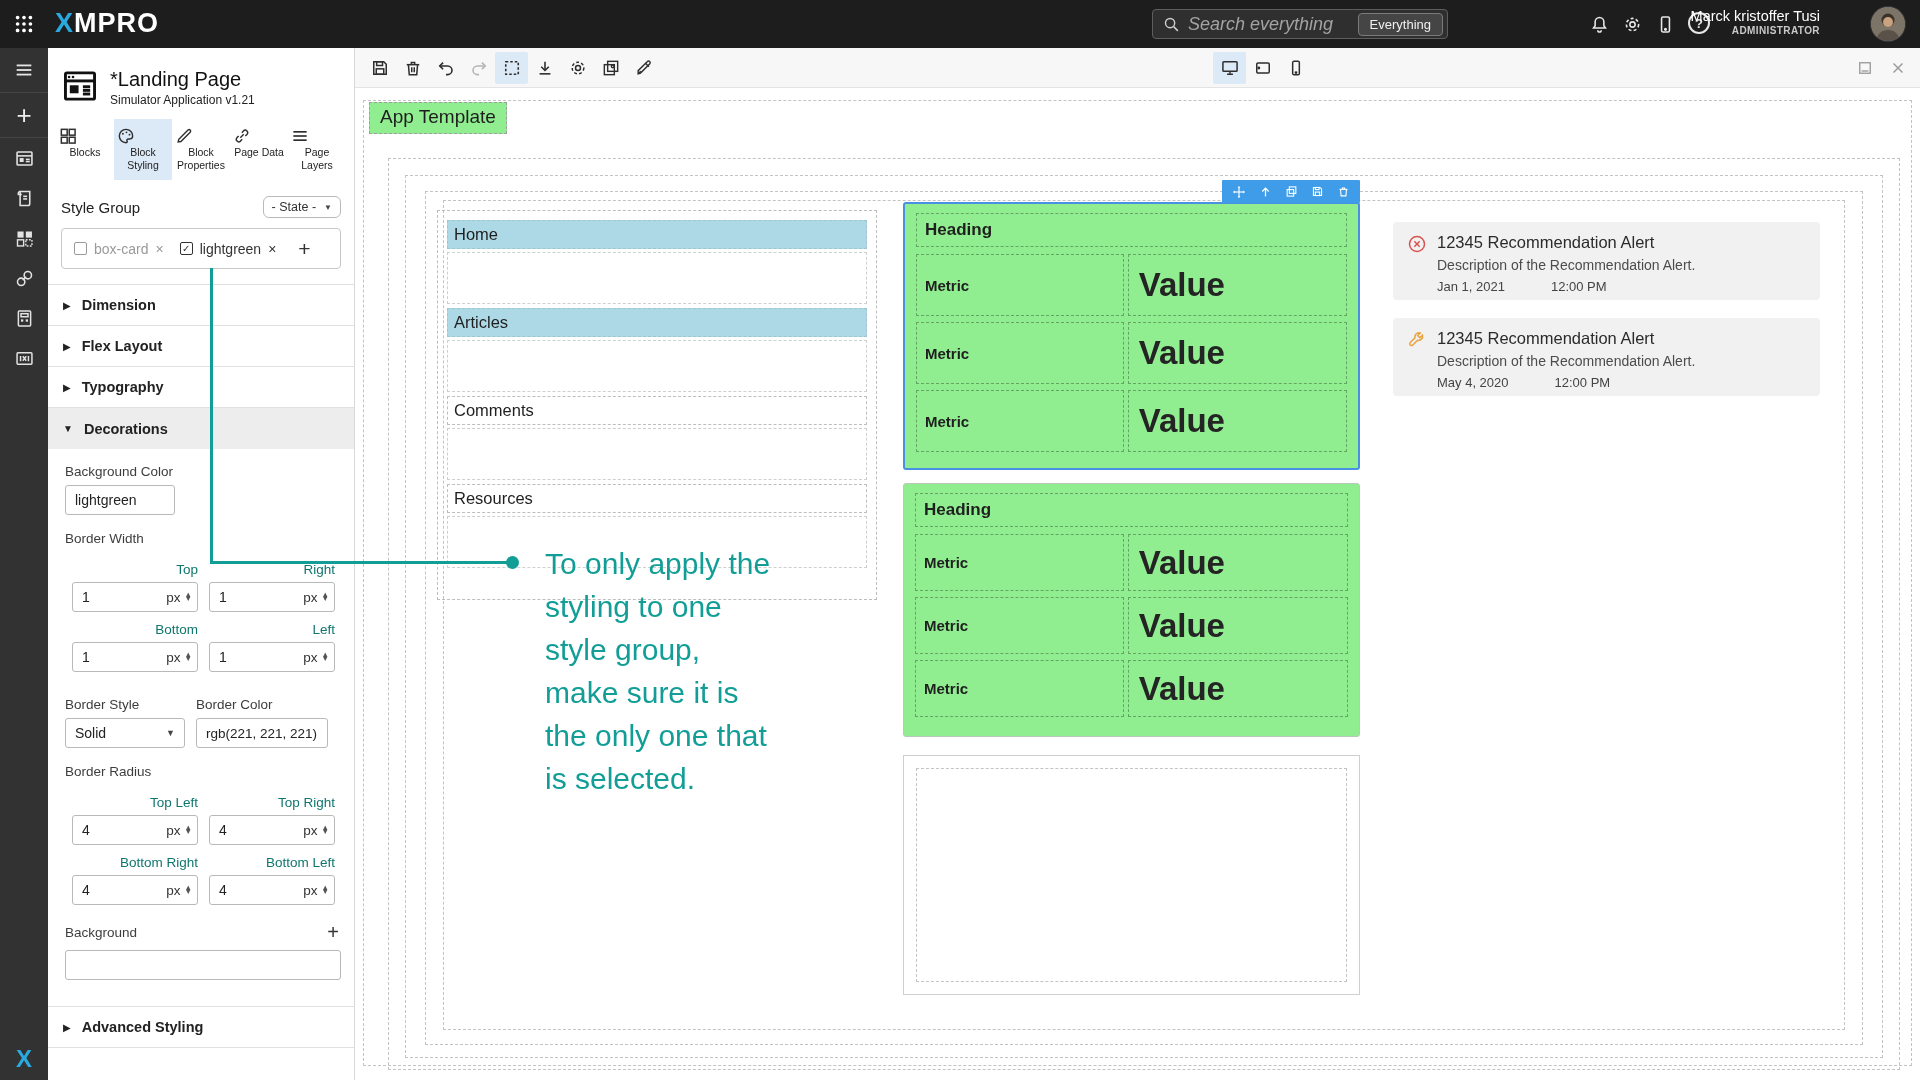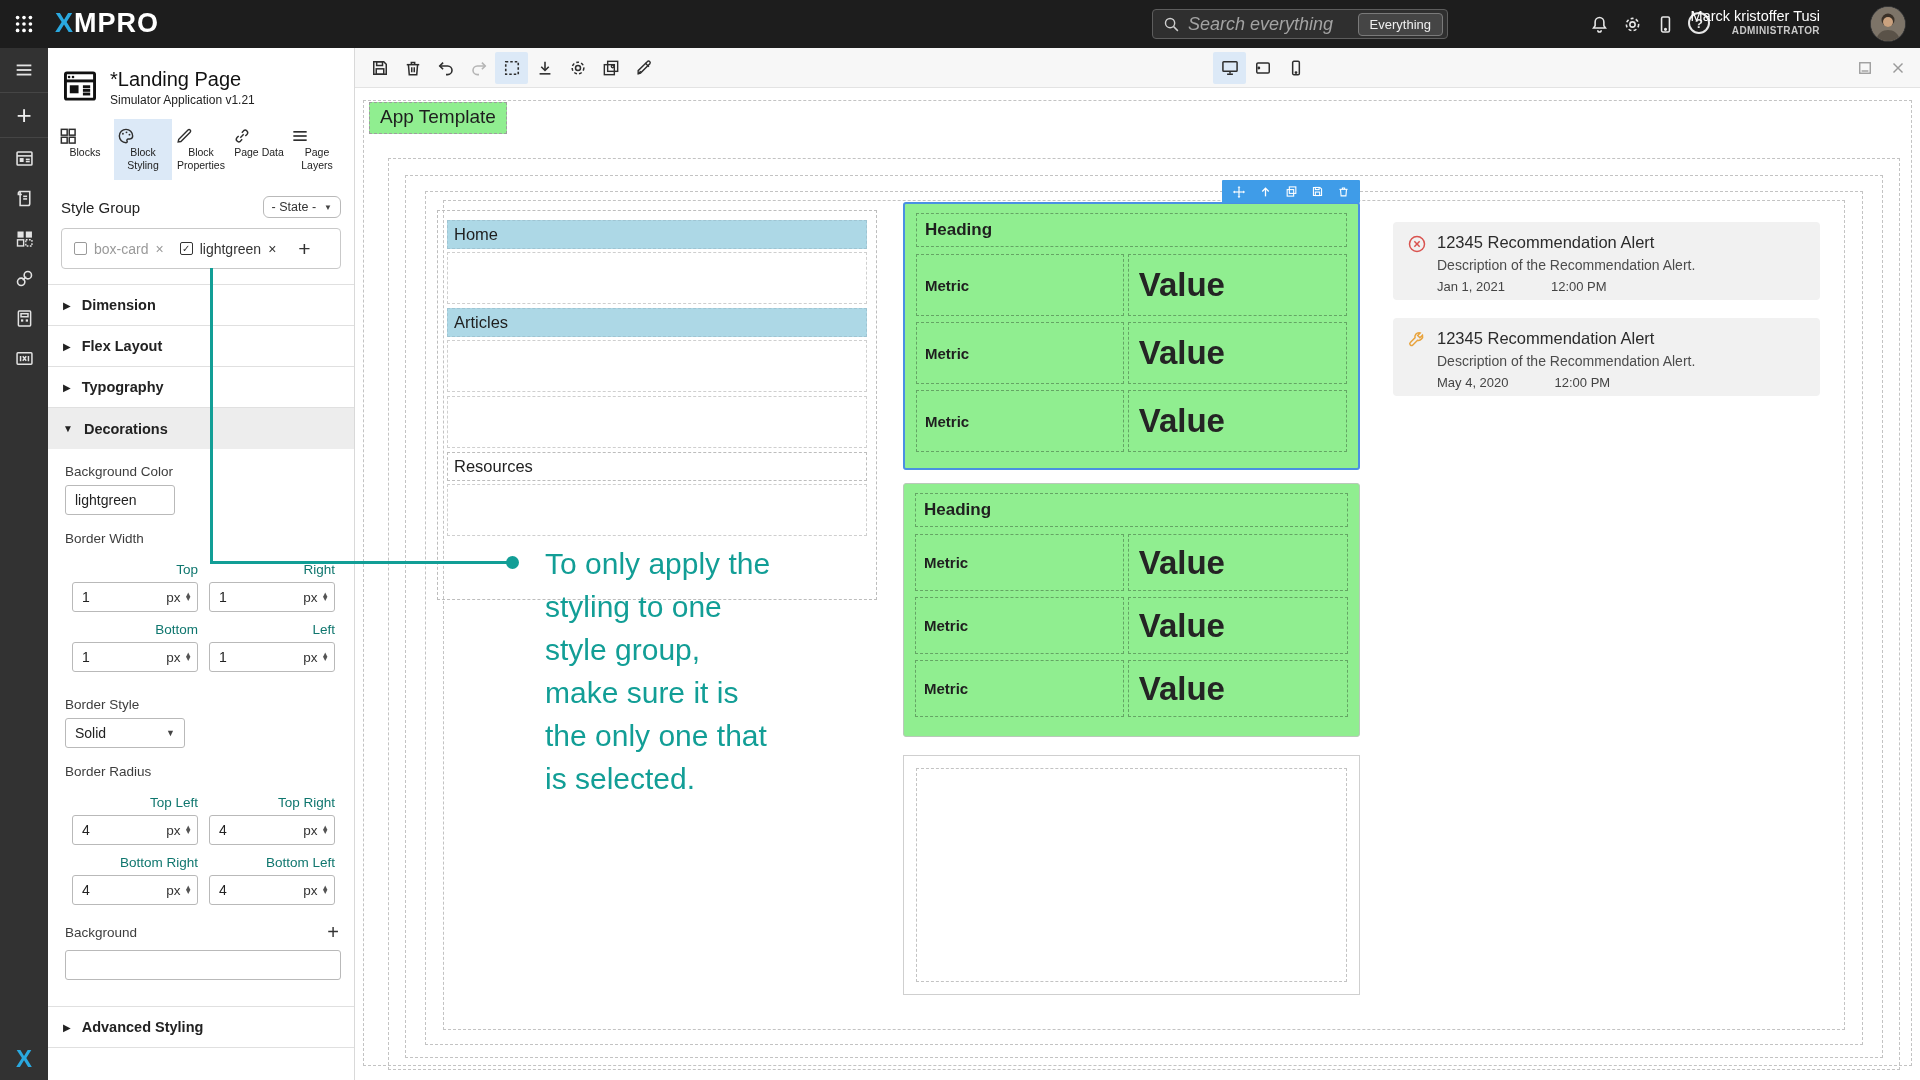--- a/index.html
+++ b/index.html
@@ -454,20 +454,26 @@
     </div>
 
     <div class="two-col flush" style="margin-top:12px">
       <div>
         <div class="fld-lbl">Border Style</div>
         <div class="sel-input">
           <span>Solid</span>
             <span class="car">▼</span>
         </div>
       </div>
+      <div>
+        <div class="fld-lbl">Border Color</div>
+        <div class="txt-input" style="font-size:13.5px">
+          <span>rgb(221, 221, 221)</span>
+        </div>
+      </div>
     </div>
 
     <div class="fld-lbl" style="margin-top:16px">Border Radius</div>
     <div class="two-col">
       <div>
         <div class="sub-lbl">Top Left</div>
         <div class="num-input">
           <span class="val">4</span>
           <span class="unit">px</span>
           <span class="spin">
@@ -635,20 +641,21 @@
     <div class="frame" style="left:70px; top:103px; width:1438px; height:854px"></div>
     <div class="frame" style="left:88px; top:112px; width:1402px; height:830px"></div>
 
     <div class="chip">App Template</div>
 
     <div class="navcol">
       <div class="nav-bar hl">Home</div>
       <div class="nav-gap"></div>
       <div class="nav-bar hl">Articles</div>
       <div class="nav-gap"></div>
+      <div class="nav-bar">Comments</div>
       <div class="nav-gap"></div>
       <div class="nav-bar">Resources</div>
       <div class="nav-gap" style="margin-bottom:0"></div>
     </div>
 
     <div class="gcard selected" style="top:114px; height:268px">
       <div class="sel-tools">
         <span class="st">
           <svg width="14" height="14" viewBox="0 0 24 24" stroke="currentColor" stroke-width="2" fill="currentColor">
             <line x1="12" y1="4" x2="12" y2="20"></line>

